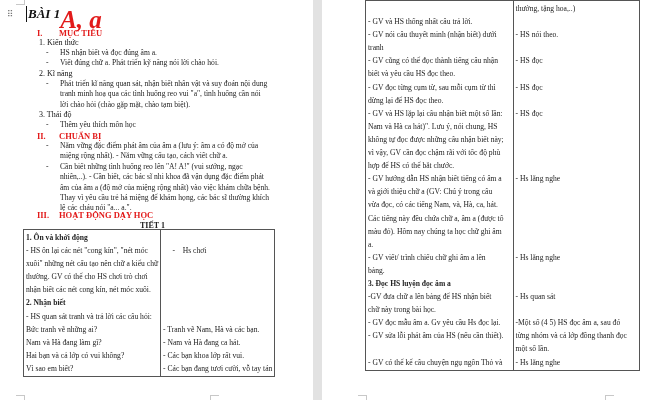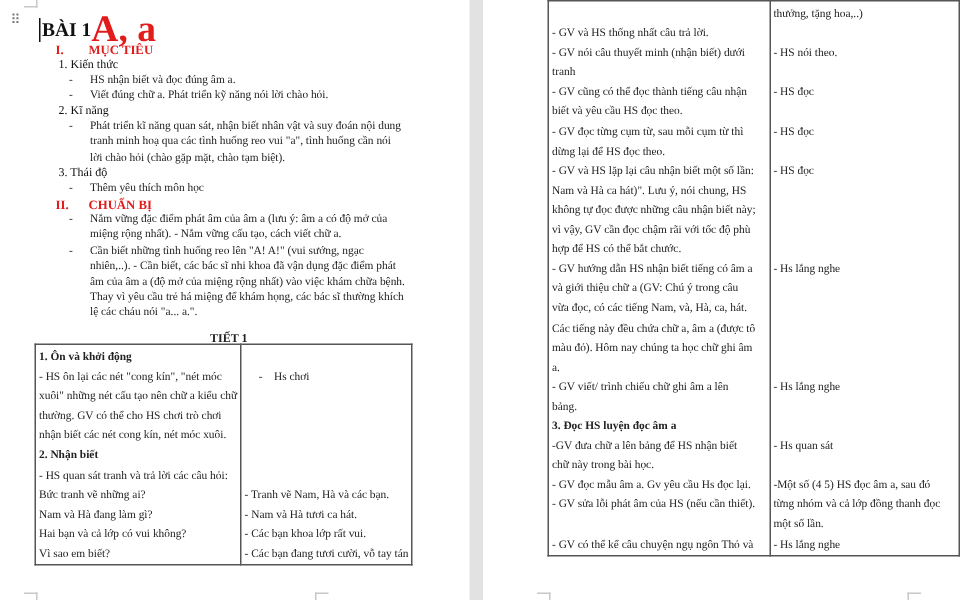--- a/index.html
+++ b/index.html
@@ -12,21 +12,21 @@
   }
   .page {
     position:absolute; top:0; height:400px; background:#fff;
     overflow:hidden;
   }
   #page-left { left:0; width:313px; }
   #page-right { left:322px; width:328px; }
   .gutter { position:absolute; left:313px; top:0; width:9px; height:400px; background:#e2e2e2; }
   .corner { position:absolute; width:8px; height:8px; border-color:#c8c8c8; border-style:solid; }
   .handle { position:absolute; left:7px; top:12px; font-size:9px; color:#777; letter-spacing:-1px; line-height:5px; font-family:"DejaVu Sans", sans-serif; }
-  .title-row { position:absolute; left:26px; top:6px; display:flex; align-items:center; }
+  .title-row { position:absolute; left:26px; top:6px; display:flex; align-items:flex-start;font-style:italic; }
   .bai { font-weight:bold; font-size:13px; color:#111; border-left:1px solid #111; padding-left:1px; }
   .big-a { font-weight:bold; font-size:25px; color:#e21b1b; font-family:"Liberation Serif", serif; }
   .sec { position:absolute; font-weight:bold; font-size:8.5px; color:#e21b1b; }
   .sec .num { display:inline-block; width:22px; }
   .sub { position:absolute; font-weight:normal; font-size:8px; color:#111; }
   .bul { position:absolute; font-size:7.6px; line-height:10.3px; color:#222; }
   .bul .dash { position:absolute; left:0; top:0; }
   .bul .txt { display:block; padding-left:14px; }
   .tiet { position:absolute; left:140px; top:221px; font-weight:bold; font-size:8px; }
   table { border-collapse:collapse; position:absolute; }
@@ -79,20 +79,23 @@
   </div>
   <div class="bul" style="left:46px;top:141px;width:224px;">
       <span class="dash">-</span>
       <span class="txt">Nắm vững đặc điểm phát âm của âm a (lưu ý: âm a có độ mở của miệng rộng nhất). - Nắm vững cấu tạo, cách viết chữ a.</span>
     </div>
   <div class="bul" style="left:46px;top:162px;width:224px;">
       <span class="dash">-</span>
       <span class="txt"> Cần biết những tình huống reo lên "A! A!" (vui sướng, ngạc nhiên,..). - Cần biết, các bác sĩ nhi khoa đã vận dụng đặc điểm phát âm của âm a (độ mở của miệng rộng nhất) vào việc khám chữa bệnh. Thay vì yêu cầu trẻ há miệng để khám họng, các bác sĩ thường khích lệ các cháu nói "a... a.".</span>
     </div>
 
+  <div class="sec" style="left:37px;top:210px;">
+    <span class="num">III.</span><span>HOẠT ĐỘNG DẠY HỌC</span>
+  </div>
   <div class="tiet">TIẾT 1</div>
 
   <table id="tbl-left">
     <tbody>
     <tr>
       <td>
         <span class="line b">1. Ôn và khởi động</span>
         <span class="line">- HS ôn lại các nét "cong kín", "nét móc</span>
         <span class="line">xuôi" những nét cấu tạo nên chữ a kiểu chữ</span>
         <span class="line">thường. GV có thể cho HS chơi trò chơi</span>
@@ -106,21 +109,21 @@
       </td>
       <td>
         <span class="pad"></span>
         <span class="line" style="white-space:pre;">     -    Hs chơi</span>
         <span class="pad"></span>
             <span class="pad"></span>
             <span class="pad"></span>
             <span class="pad"></span>
             <span class="pad"></span>
         <span class="line">- Tranh vẽ Nam, Hà và các bạn.</span>
-        <span class="line">- Nam và Hà tươi ca hát.</span>
+        <span class="line">- Nam và Hà đang ca hát.</span>
         <span class="line">- Các bạn khoa lớp rất vui.</span>
         <span class="line">- Các bạn đang tươi cười, vỗ tay tán</span>
       </td>
     </tr>
   </tbody>
     </table>
   <span class="corner" style="left:16px;top:395px;border-width:1px 1px 0 0;"></span>
   <span class="corner" style="left:210px;top:395px;border-width:1px 0 0 1px;"></span>
 </div>
 

